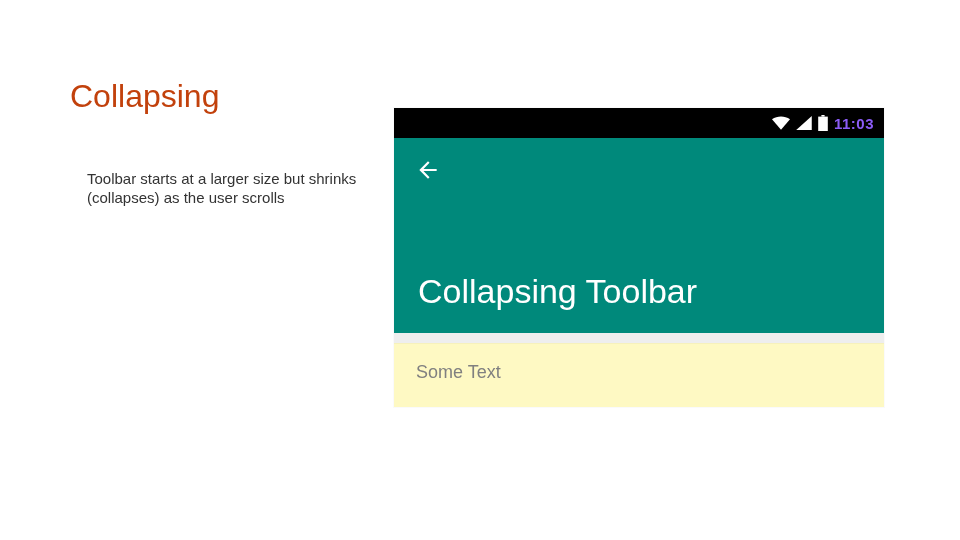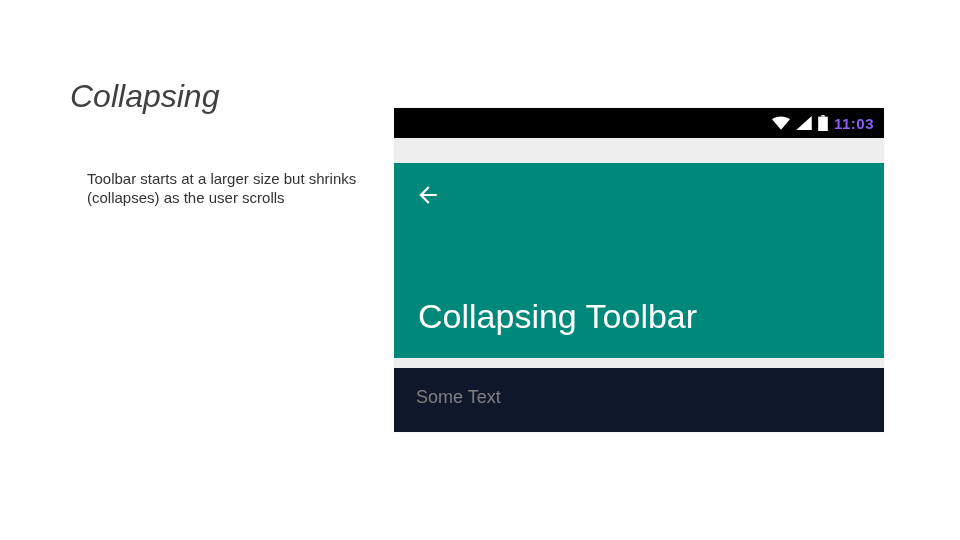--- a/index.html
+++ b/index.html
@@ -15,23 +15,22 @@
     position: relative;
     width: 960px;
     height: 540px;
   }
   .heading {
     position: absolute;
     left: 70px;
     top: 78px;
     font-size: 32px;
     line-height: 1.15;
-    color: #404040;
+    color: #c2410c;
     font-weight: 400;
-    font-style: italic;
   }
   .desc {
     position: absolute;
     left: 70px;
     top: 170px;
     width: 290px;
     font-size: 15px;
     line-height: 1.25;
     color: #333333;
     margin-left: 17px;
@@ -58,21 +57,20 @@
     font-family: Arial, sans-serif;
     font-size: 15px;
     font-weight: 600;
     letter-spacing: 0.5px;
   }
   .icon-svg { display:block; }
   .appbar {
     height: 195px;
     background: #00897b; 
     position: relative;
-    margin-top: 25px;
   }
   .back-btn {
     position: absolute;
     left: 16px;
     top: 14px;
     width: 36px;
     height: 36px;
     display:flex;
     align-items:center;
     justify-content:center;
@@ -80,21 +78,21 @@
   .appbar-title {
     position: absolute;
     left: 24px;
     bottom: 22px;
     font-family: Arial, Helvetica, sans-serif;
     font-size: 34px;
     color: #ffffff;
     font-weight: 400;
   }
   .content-row {
-    background: #0f172a;
+    background: #fef9c3;
     padding: 18px 22px 24px 22px;
     font-family: Arial, Helvetica, sans-serif;
     font-size: 18px;
     color: #808080;
     border-top: 1px solid rgba(0,0,0,0.03);
   }
   .content-gap {
     height: 10px;
     background: #eeeeee;
   }

